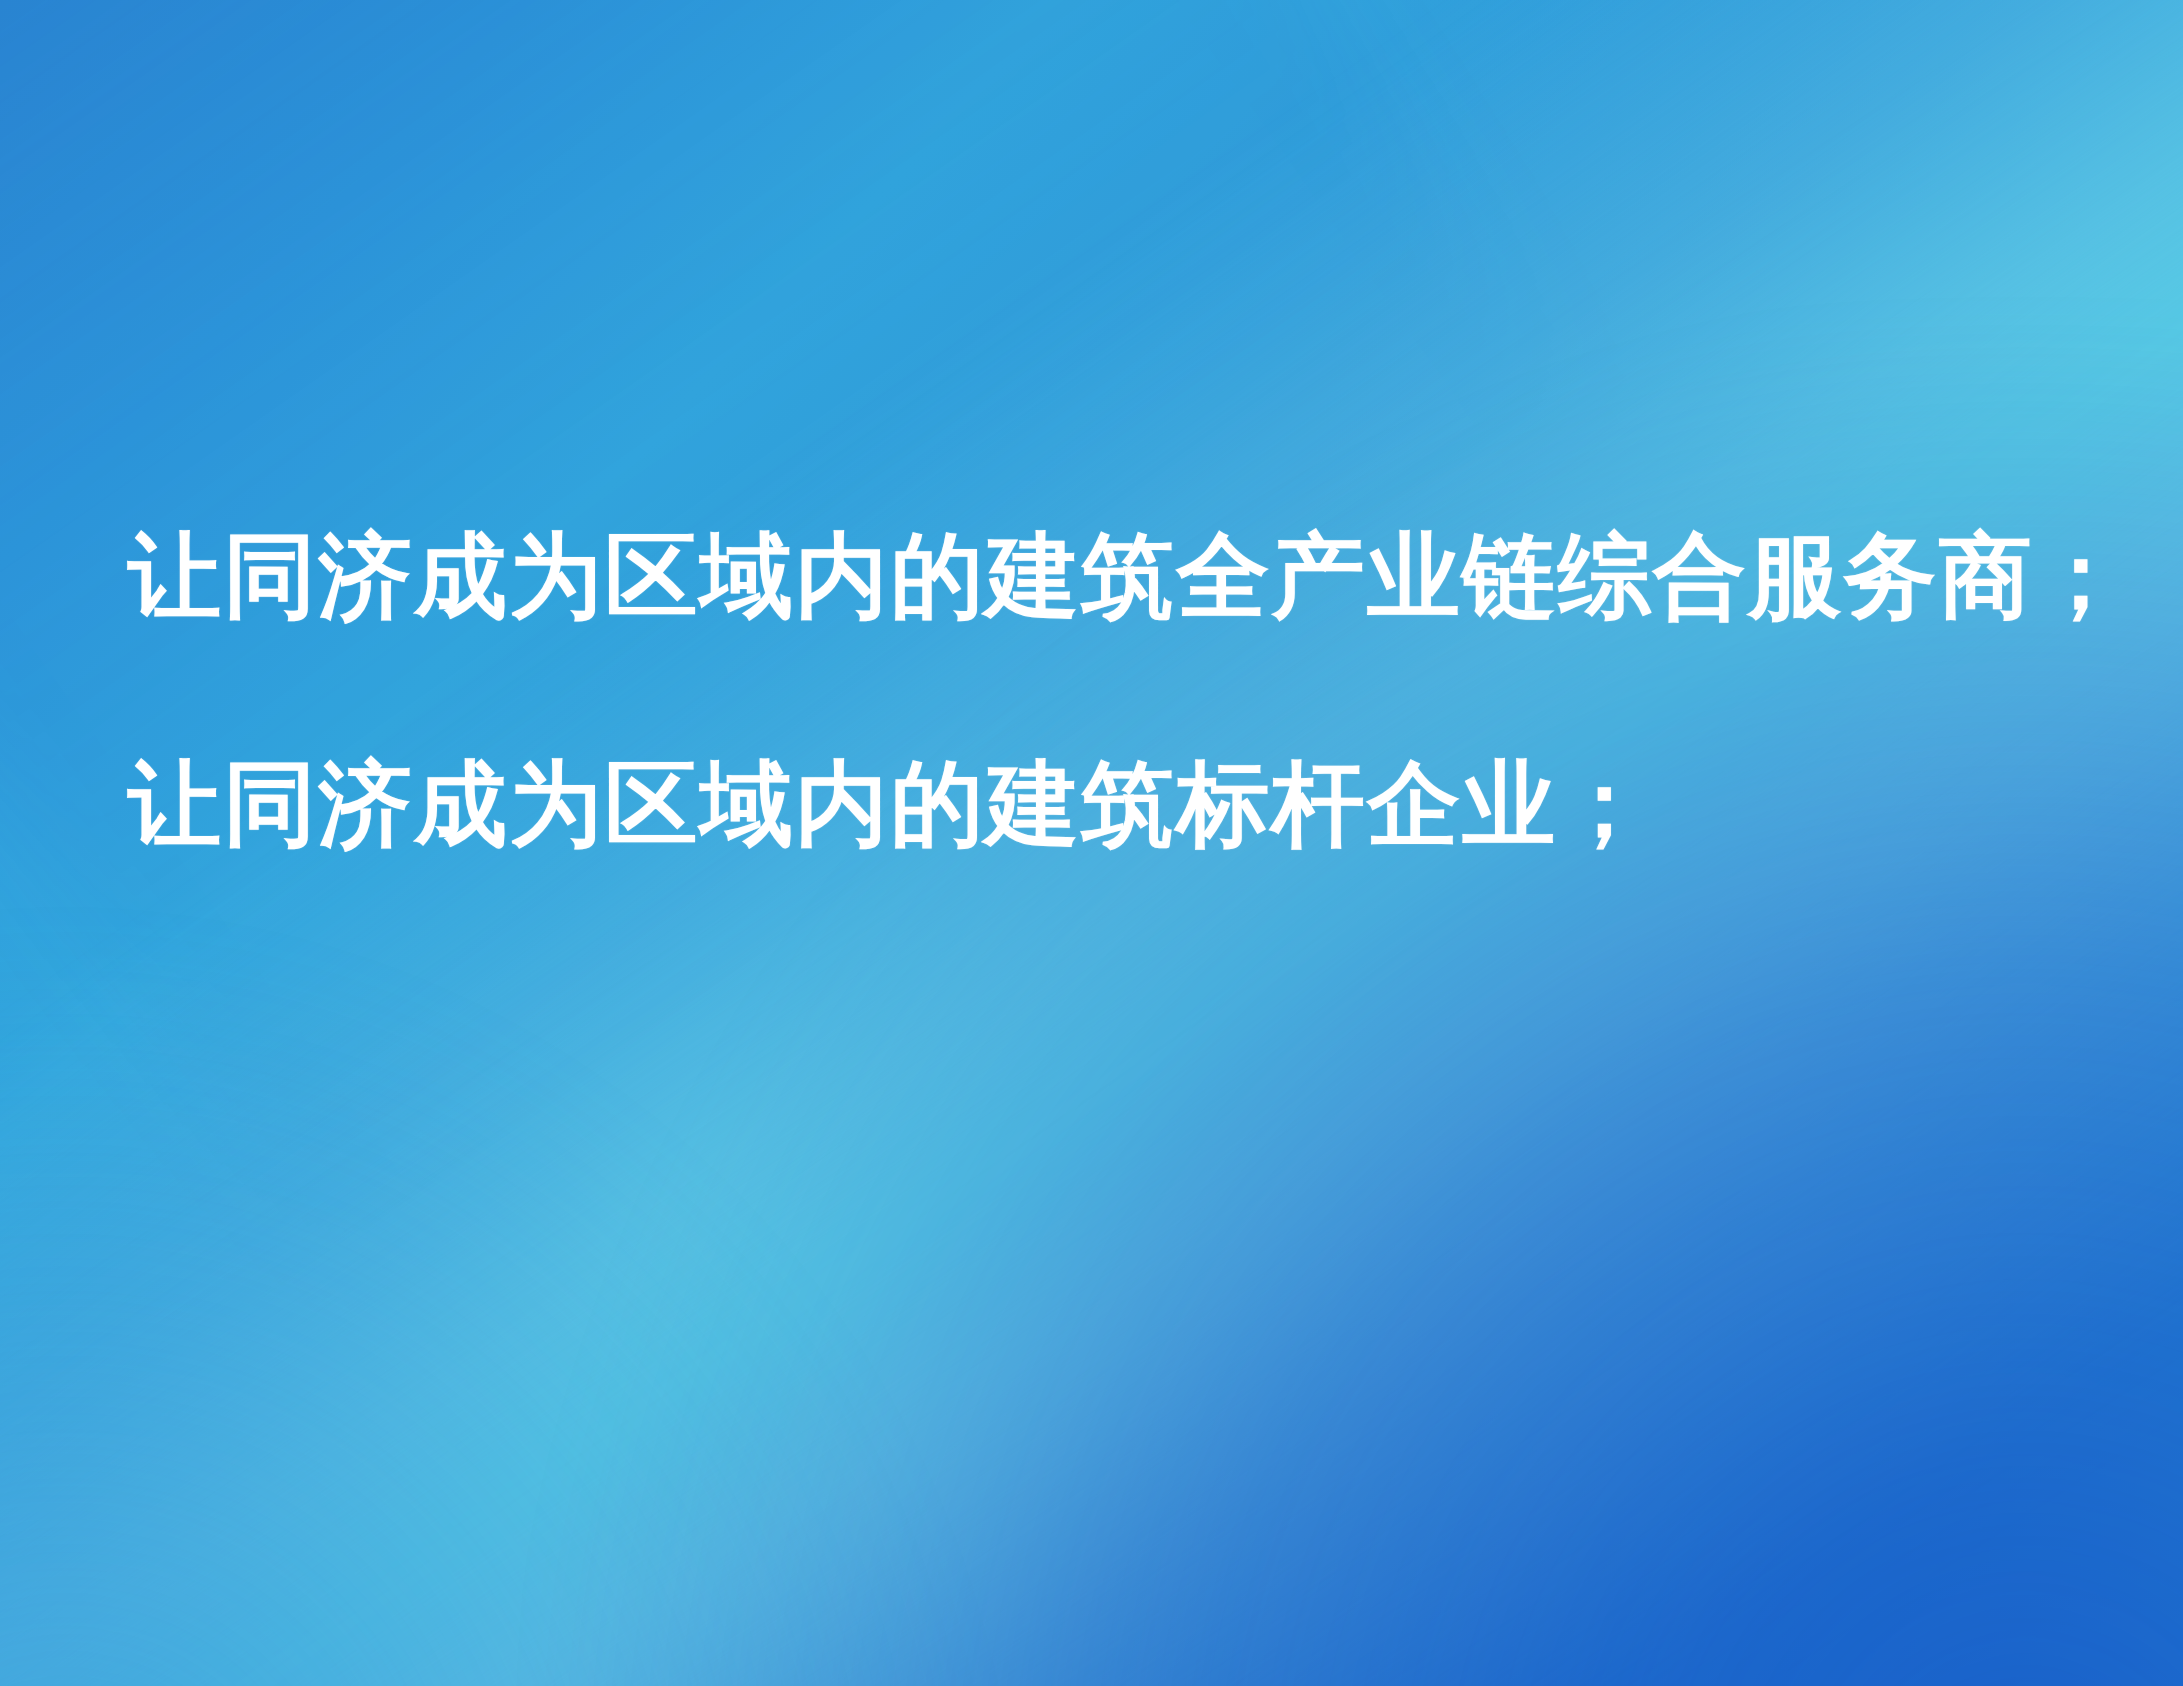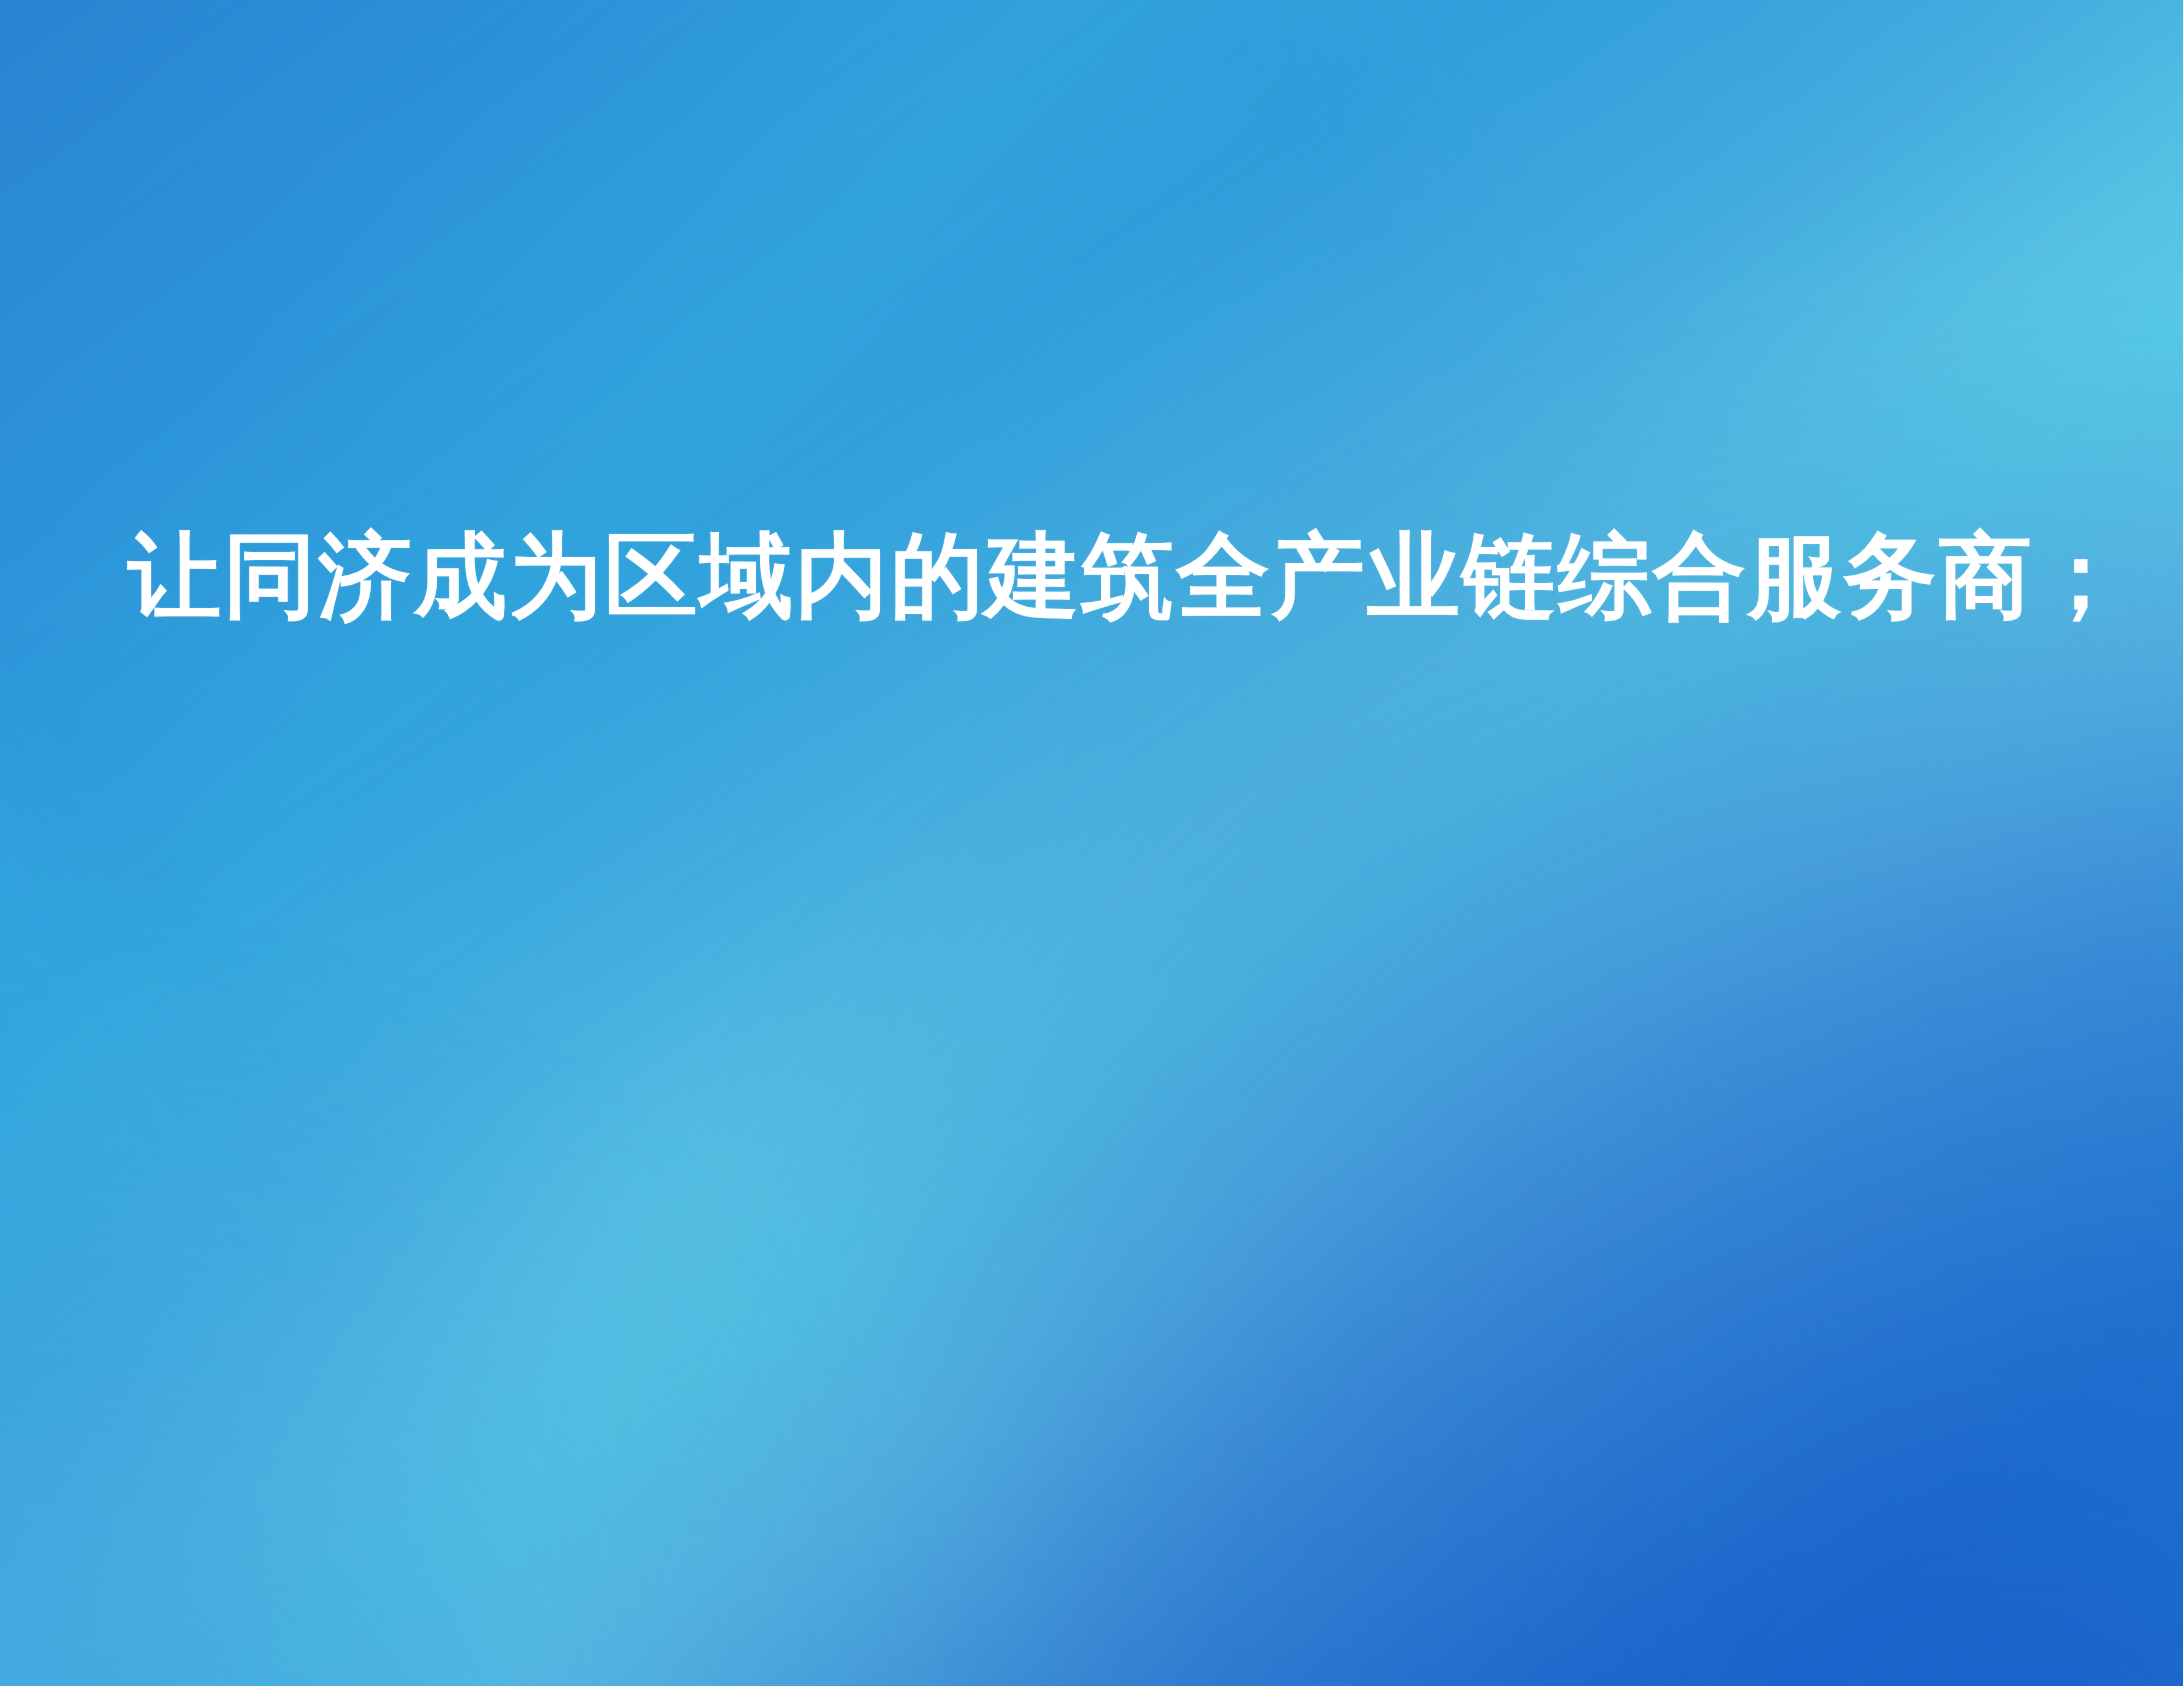--- a/index.html
+++ b/index.html
@@ -154,16 +154,17 @@
   <div class="bg-base"></div>
   <div class="bg-topright"></div>
   <div class="bg-corner-dark"></div>
   <div class="bg-band2"></div>
   <div class="bg-band"></div>
   <div class="bg-corner-bl"></div>
   <div class="bg-corner-deep"></div>
 
   <div class="text-block">
     <div class="slogan-line">让同济成为区域内的建筑全产业链综合服务商；</div>
+    <div class="slogan-line">让同济成为区域内的建筑标杆企业；</div>
   </div>
 
 </div>
 
 
 </body></html>

